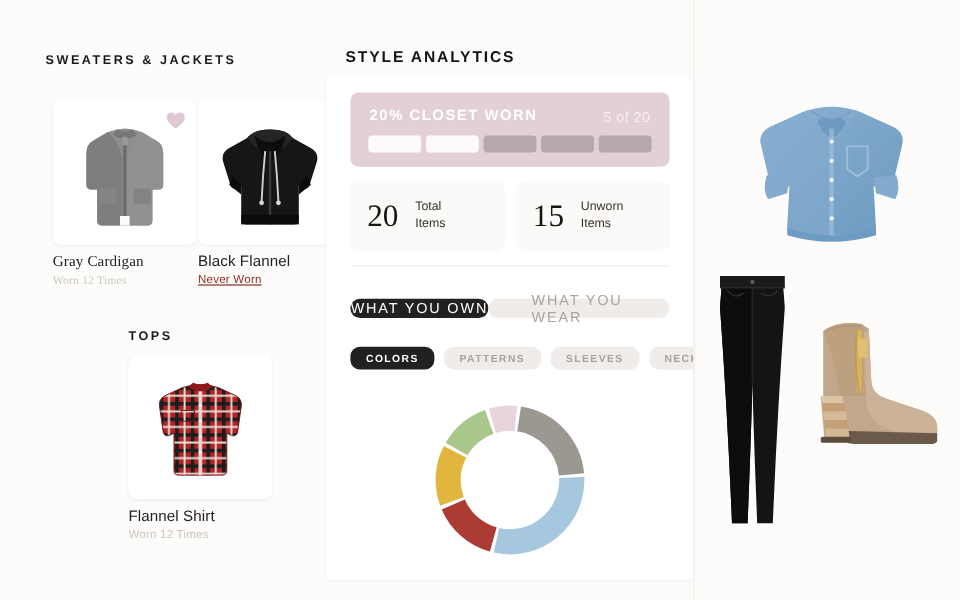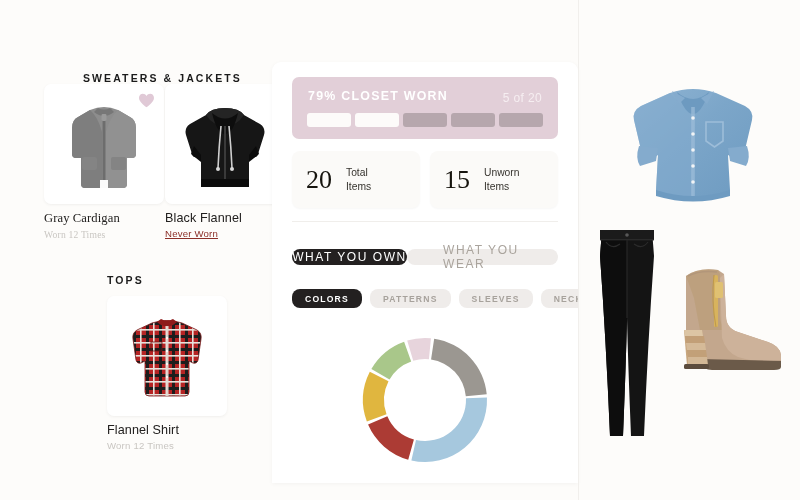--- a/index.html
+++ b/index.html
@@ -18,21 +18,21 @@
   }
 
   
   .closet-col{position:absolute;left:0;top:0;width:262px;height:500px;}
 
   .section-head{
     position:absolute;
     font-size:10.5px;font-weight:bold;letter-spacing:2.1px;
     color:#1b1b1b;text-transform:uppercase;white-space:nowrap;
   }
-  #sec-head-0{left:38px;top:72px;margin-left:45px;}
+  #sec-head-0{left:38px;top:44px;}
   #sec-head-1{left:107px;top:274px;}
 
   .item-card{position:absolute;}
   .thumb{
     background:#fff;border-radius:7px;
     box-shadow:0 1px 3px rgba(0,0,0,.055);
     position:relative;overflow:hidden;
   }
   .item-name{
     font-size:12.6px;color:#22201f;margin-top:7px;white-space:nowrap;
@@ -199,25 +199,26 @@
           <circle cx="60" cy="68" r="1.1" fill="#fff"></circle>
           <circle cx="60" cy="81" r="1.1" fill="#fff"></circle>
           <rect x="44" y="46" width="11" height="9" fill="none" stroke="#6d1414" stroke-width="0.8"></rect>
         </svg>
       </div>
       <div class="item-name">Flannel Shirt</div>
       <div class="item-meta meta-worn">Worn 12 Times</div>
     </div>
   </div>
 
+  <div class="analytics-title">STYLE ANALYTICS</div>
 
   <div class="panel">
 
     <div class="worn-banner">
-      <div class="worn-label">79% CLOSET WORN</div>
+      <div class="worn-label">20% CLOSET WORN</div>
       <div class="worn-count">5 of 20</div>
       <div class="seg-track" id="seg-track">
           <div class="seg on" style="background: rgb(253, 251, 250);"></div>
           <div class="seg on" style="background: rgb(253, 251, 250);"></div>
           <div class="seg" style="background: rgb(182, 167, 173);"></div>
           <div class="seg" style="background: rgb(182, 167, 173);"></div>
           <div class="seg" style="background: rgb(182, 167, 173);"></div>
         </div>
     </div>
 

